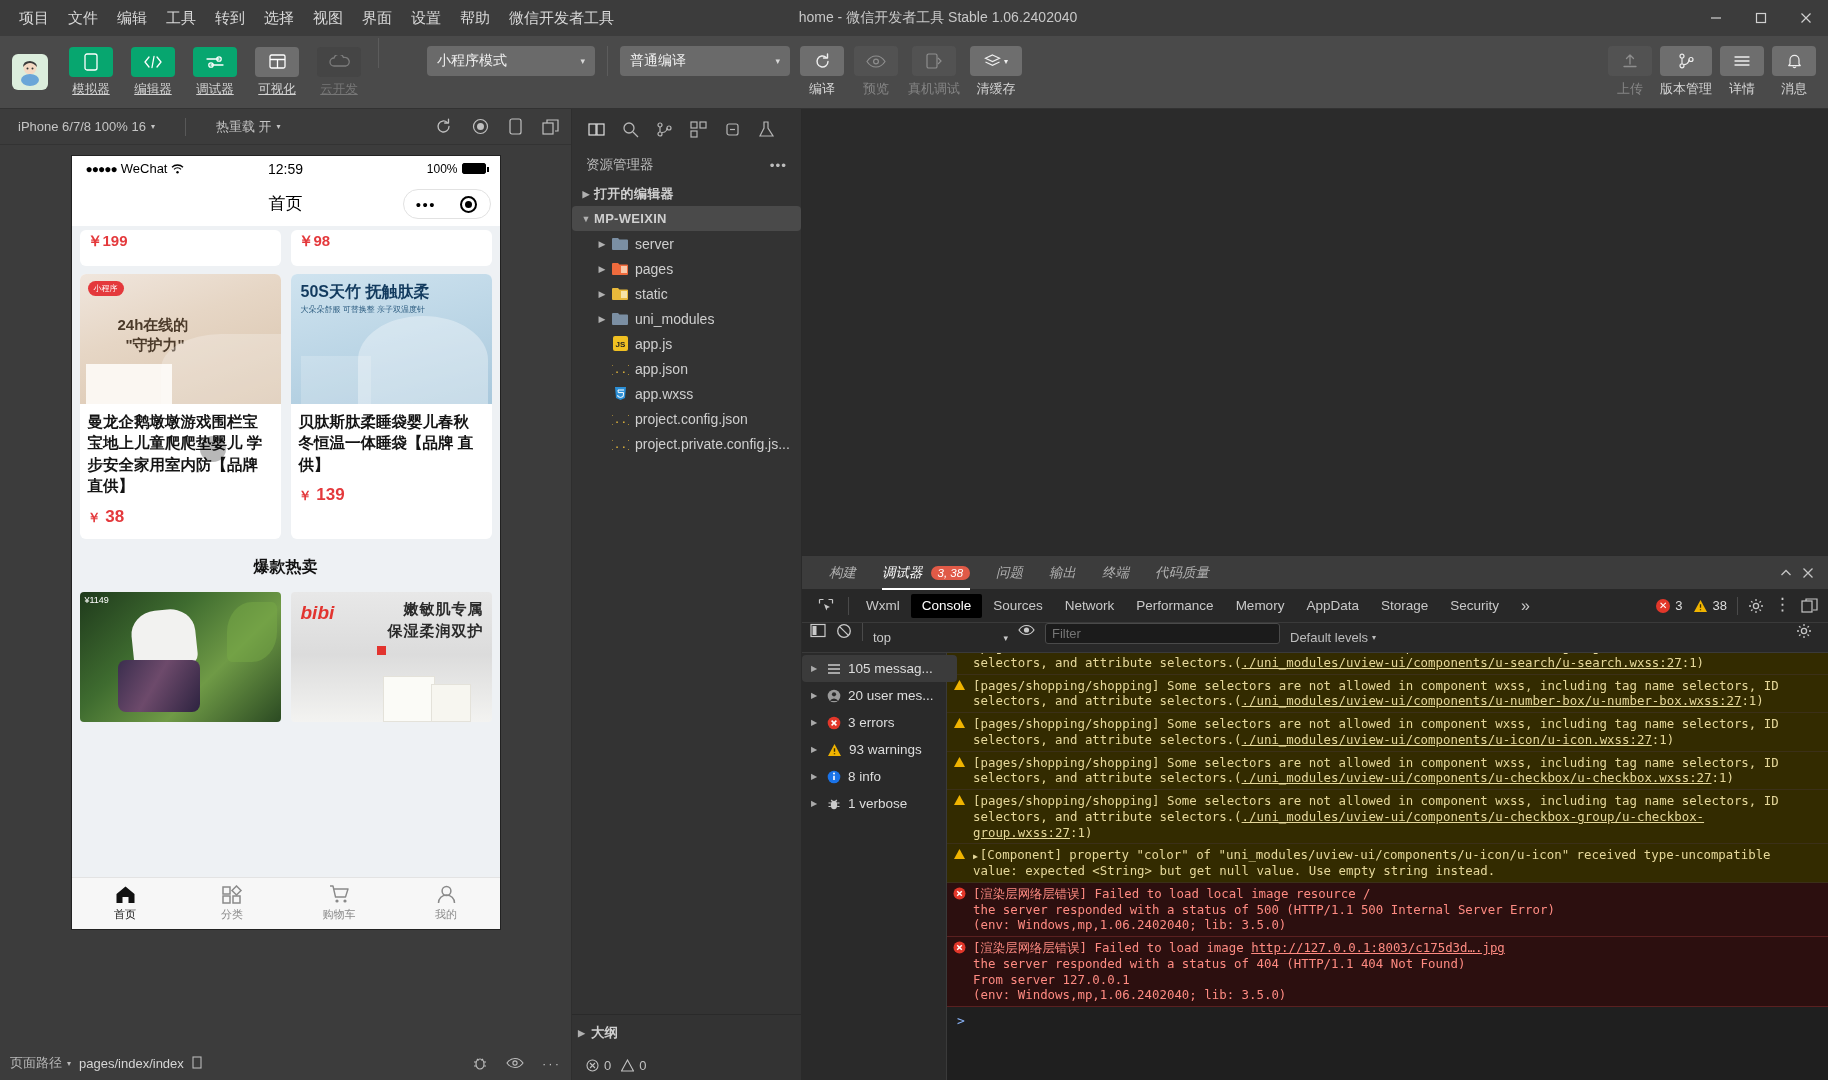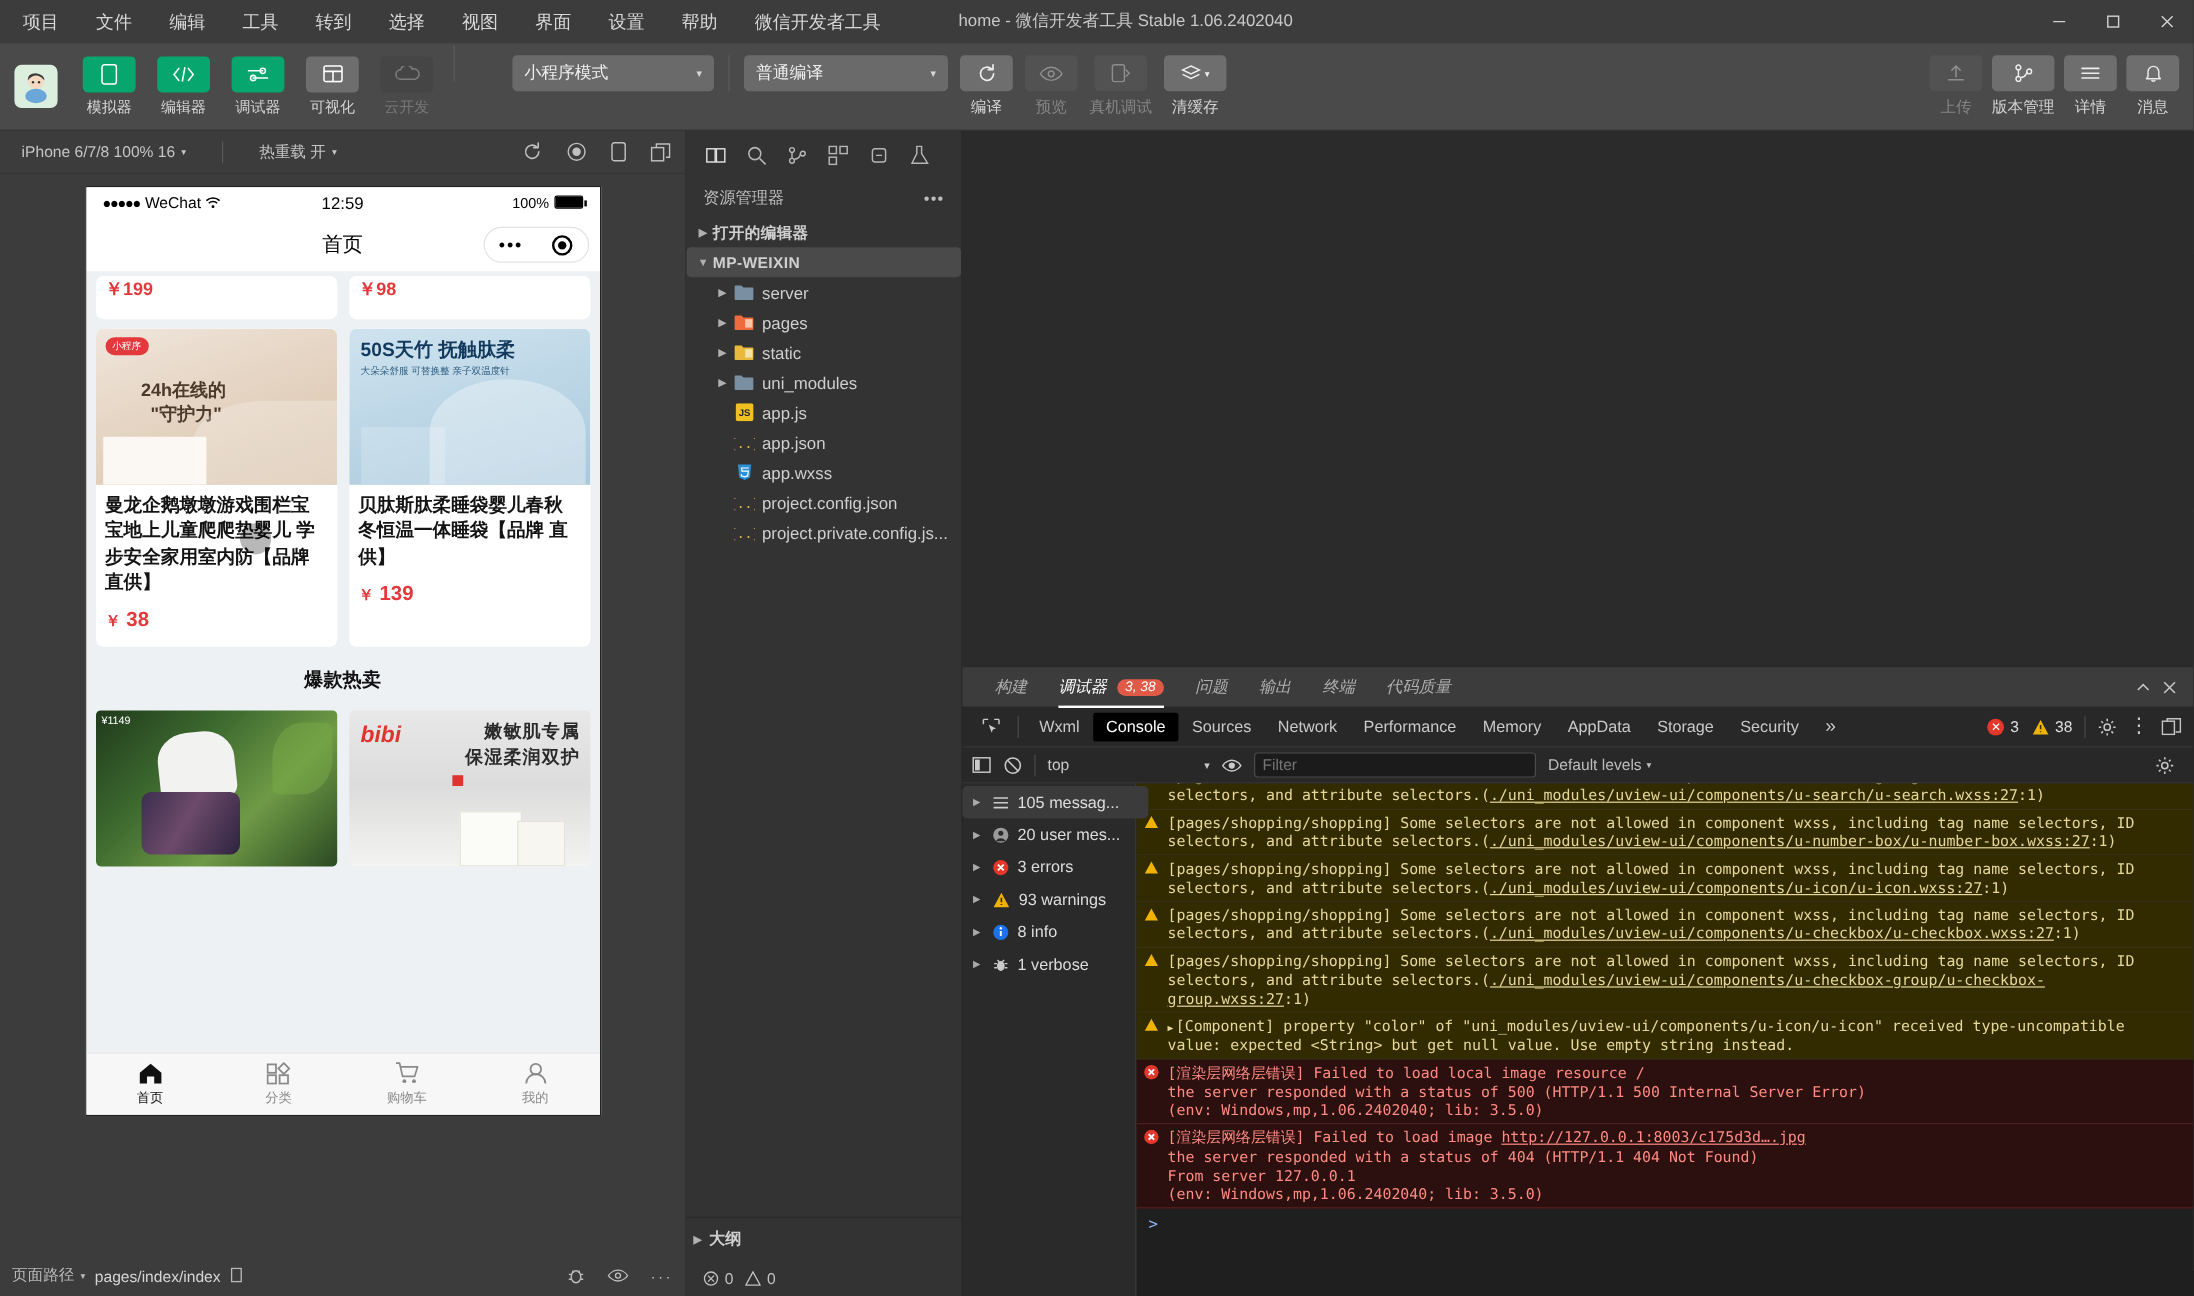--- a/index.html
+++ b/index.html
@@ -10,21 +10,21 @@
     overflow: hidden;
     -webkit-font-smoothing: antialiased;
   }
   .app { width: 1828px; height: 1080px; display: flex; flex-direction: column; background: #3c3c3c; }
 
   
   .titlebar {
     height: 36px; flex: 0 0 36px; display: flex; align-items: center;
     background: #3c3c3c; color: #cfcfcf; position: relative;
   }
-  .menu { display: flex; align-items: center; padding-left: 10px; gap: 13px; }
+  .menu { display: flex; align-items: center; padding-left: 10px; gap: 1px; }
   .menu-item {
     font-size: 15px; color: #d8d8d8; padding: 4px 9px; border-radius: 3px;
     white-space: nowrap; cursor: default;
   }
   .win-title {
     position: absolute; left: 0; right: 0; text-align: center;
     font-size: 14px; color: #c8c8c8; pointer-events: none; padding-left: 48px;
   }
   .win-ctrls { margin-left: auto; display: flex; height: 36px; z-index: 2; }
   .win-btn {
@@ -45,21 +45,21 @@
   }
   .tgroup { display: flex; align-items: flex-start; gap: 8px; }
   .tbtn { display: flex; flex-direction: column; align-items: center; width: 54px; cursor: default; }
   .tbtn .box {
     width: 44px; height: 30px; border-radius: 4px; display: flex;
     align-items: center; justify-content: center; color: #fff;
   }
   .tbtn .box.green { background: #07a66f; }
   .tbtn .box.gray  { background: #6e6e6e; }
   .tbtn .box.dim   { background: #454545; color: #777; }
-  .tbtn .lbl { font-size: 12.5px; color: #d4d4d4; margin-top: 4px; white-space: nowrap; }
+  .tbtn .lbl { font-size: 12.5px; color: #d4d4d4; margin-top: 4px; white-space: nowrap; text-decoration: underline; }
   .tbtn .lbl.dim { color: #777; }
 
   .sep-v { width: 1px; height: 30px; background: #5c5c5c; margin: 0 12px; align-self: flex-start; margin-top: 2px;}
 
   .sel {
     background: #6a6a6a; border-radius: 4px; height: 30px; min-width: 155px;
     display: flex; align-items: center; padding: 0 10px; color: #efefef; font-size: 14px;
     position: relative;
   }
   .sel .caret { margin-left: auto; font-size: 9px; color: #d8d8d8; }
@@ -176,21 +176,21 @@
     height: 34px; display:flex; align-items:center; background:#282828;
     border-bottom: 1px solid #3a3a3a; padding-left: 8px; color:#c9c9c9; font-size:13.5px;
   }
   .dt-bar .dtab { padding: 0 11px; height: 24px; display:flex;align-items:center; border-radius:2px;}
   .dt-bar .dtab.active { background:#000; color:#fff; }
   .dt-bar .right { margin-left:auto; display:flex; align-items:center; gap:10px; padding-right:10px;}
   .cnt { display:flex; align-items:center; gap:5px; font-size:13px; color:#ddd;}
   .dot-err { width:14px;height:14px;border-radius:50%;background:#e2372a;color:#fff;font-size:10px;display:flex;align-items:center;justify-content:center;}
 
   .cons-bar {
-    height: 30px; display:flex; align-items:center; gap: 10px; padding: 0 8px;
+    height: 30px; display:flex; gap: 10px; padding: 0 8px;
     background:#282828; border-bottom:1px solid #3a3a3a; color:#c9c9c9; font-size:13px;
   }
   .ctx-sel { display:flex; align-items:center; width: 135px; }
   .ctx-sel .caret { margin-left:auto; font-size:9px;}
   .filter-input {
     flex: 0 0 235px; height: 21px; background:#1b1b1b; border:1px solid #4a4a4a; border-radius:3px;
     color:#9a9a9a; font-size:13px; padding: 0 6px; outline:none; font-family:"Liberation Sans",sans-serif;
   }
   .lvl { color:#bdbdbd; font-size:13px; display:flex; gap:4px; align-items:center;}
   .cons-bar .far-right { margin-left:auto; padding-right:8px; color:#c5c5c5;}

